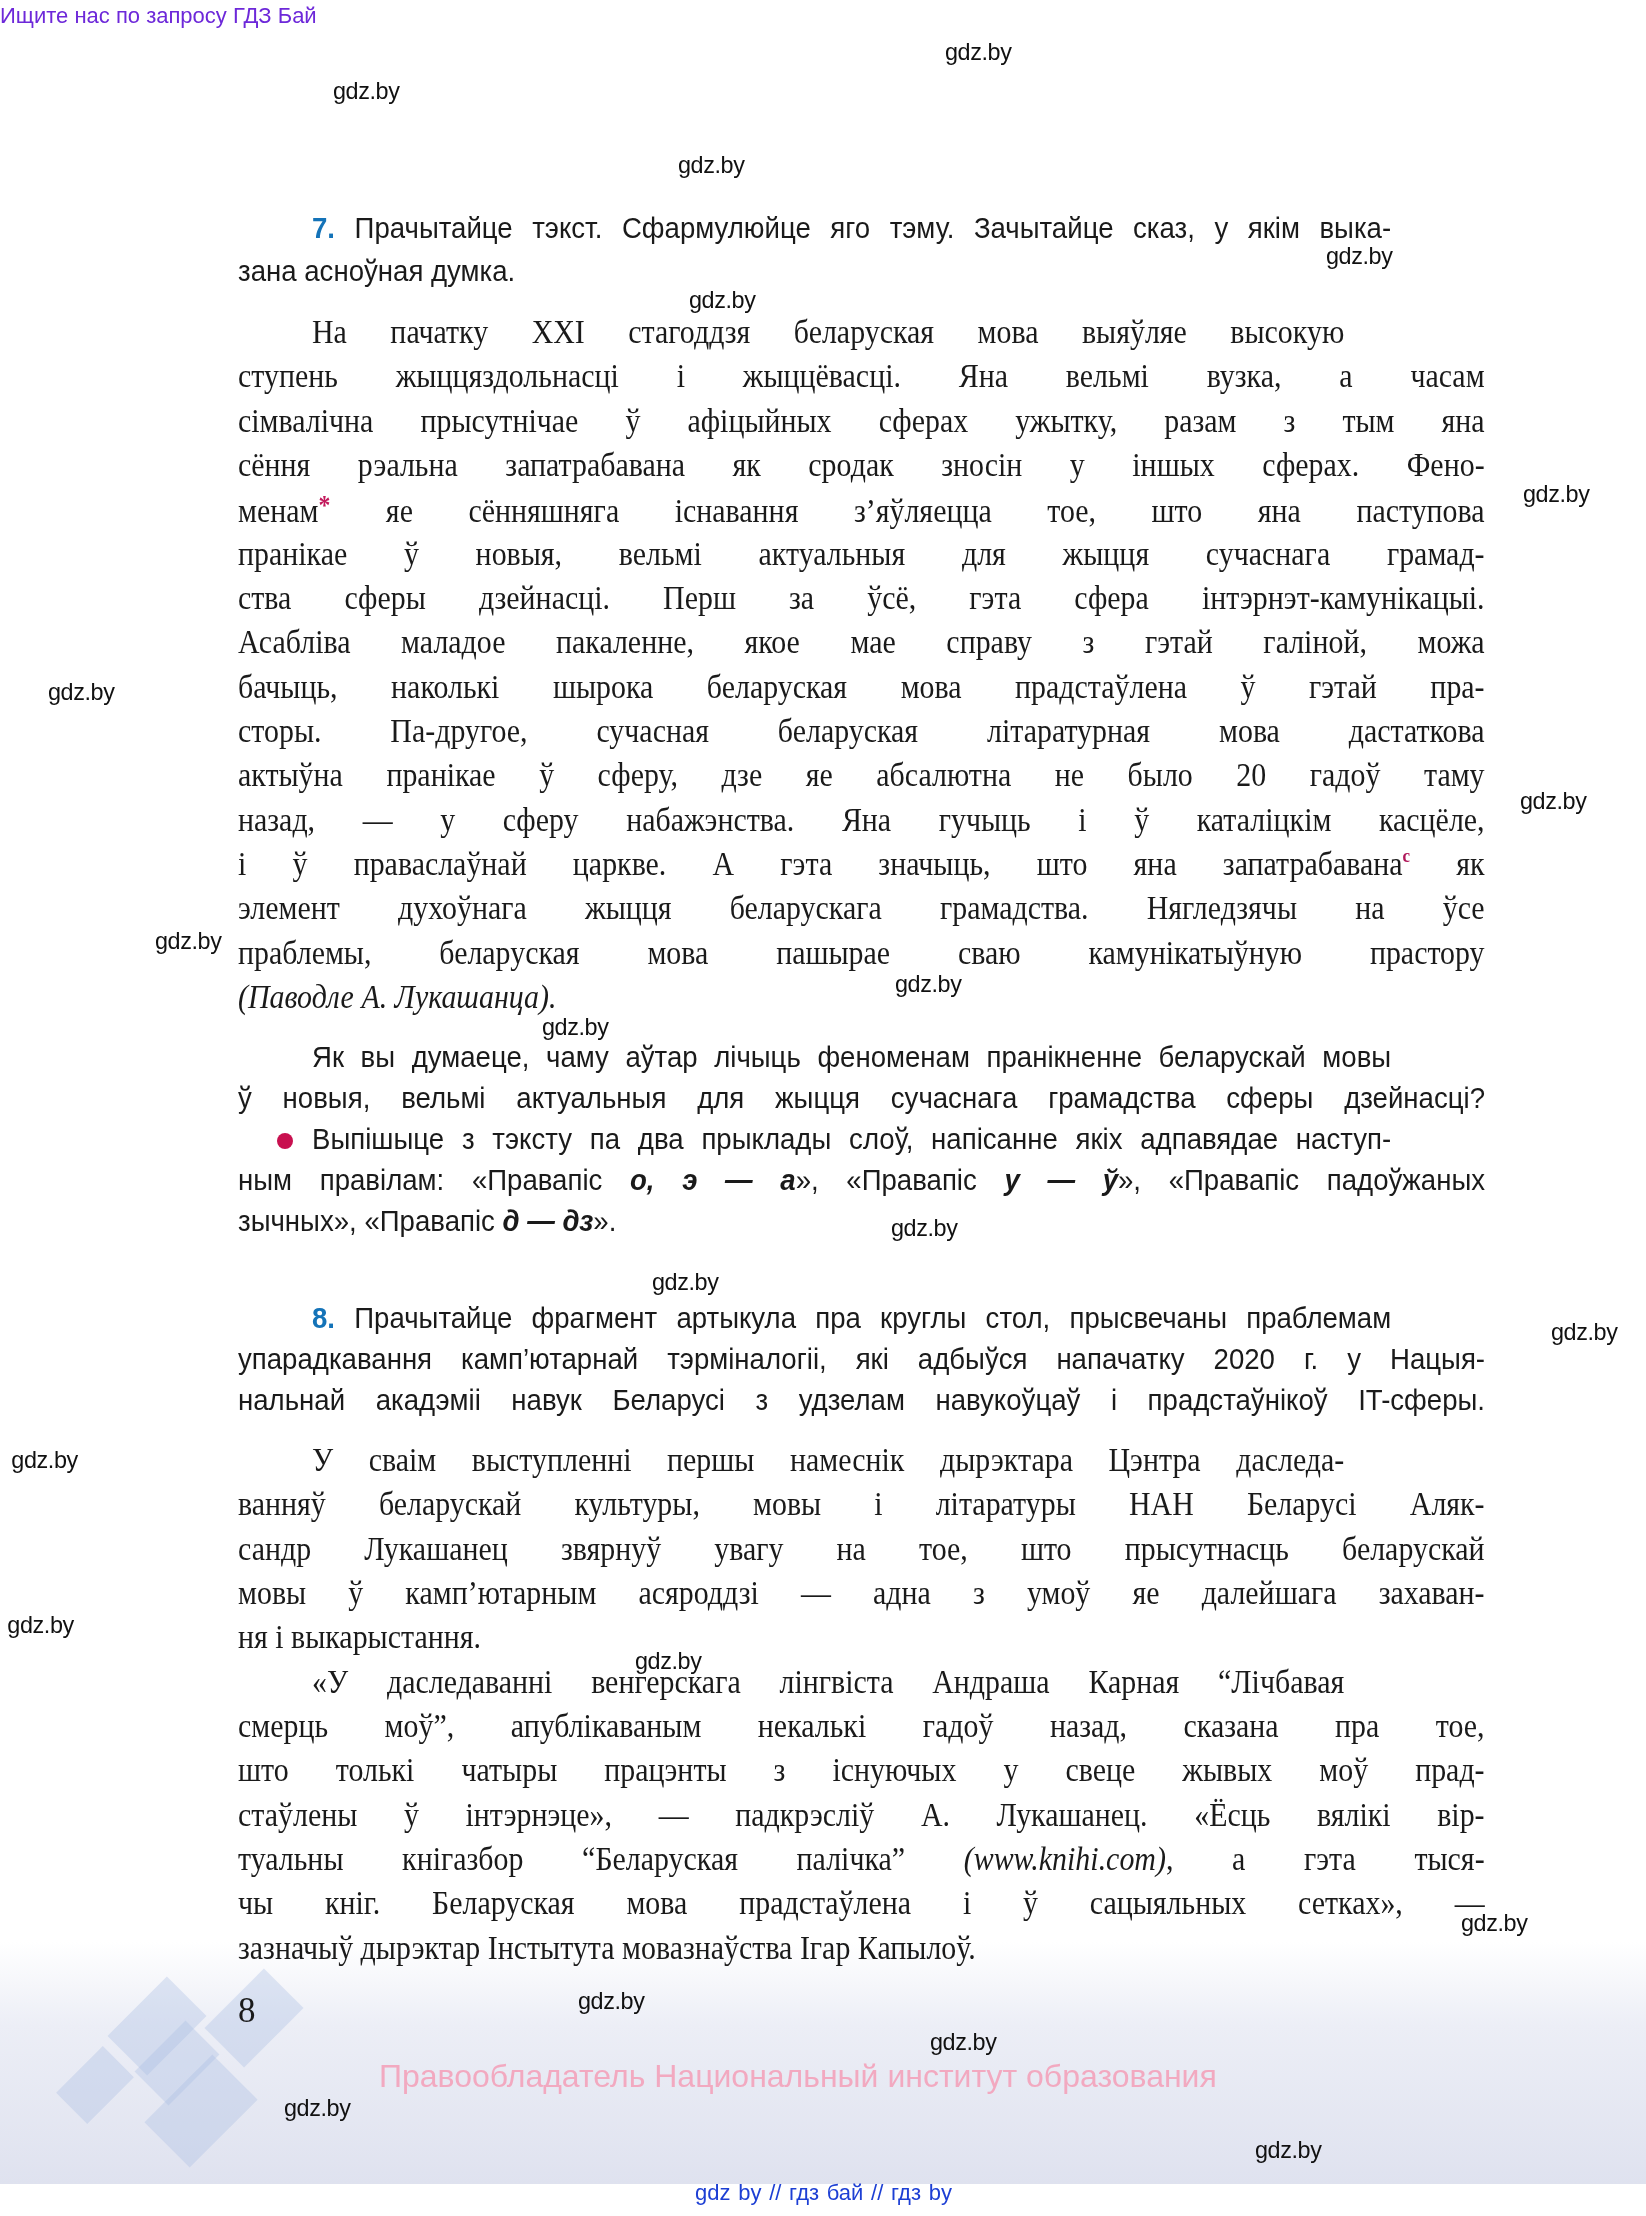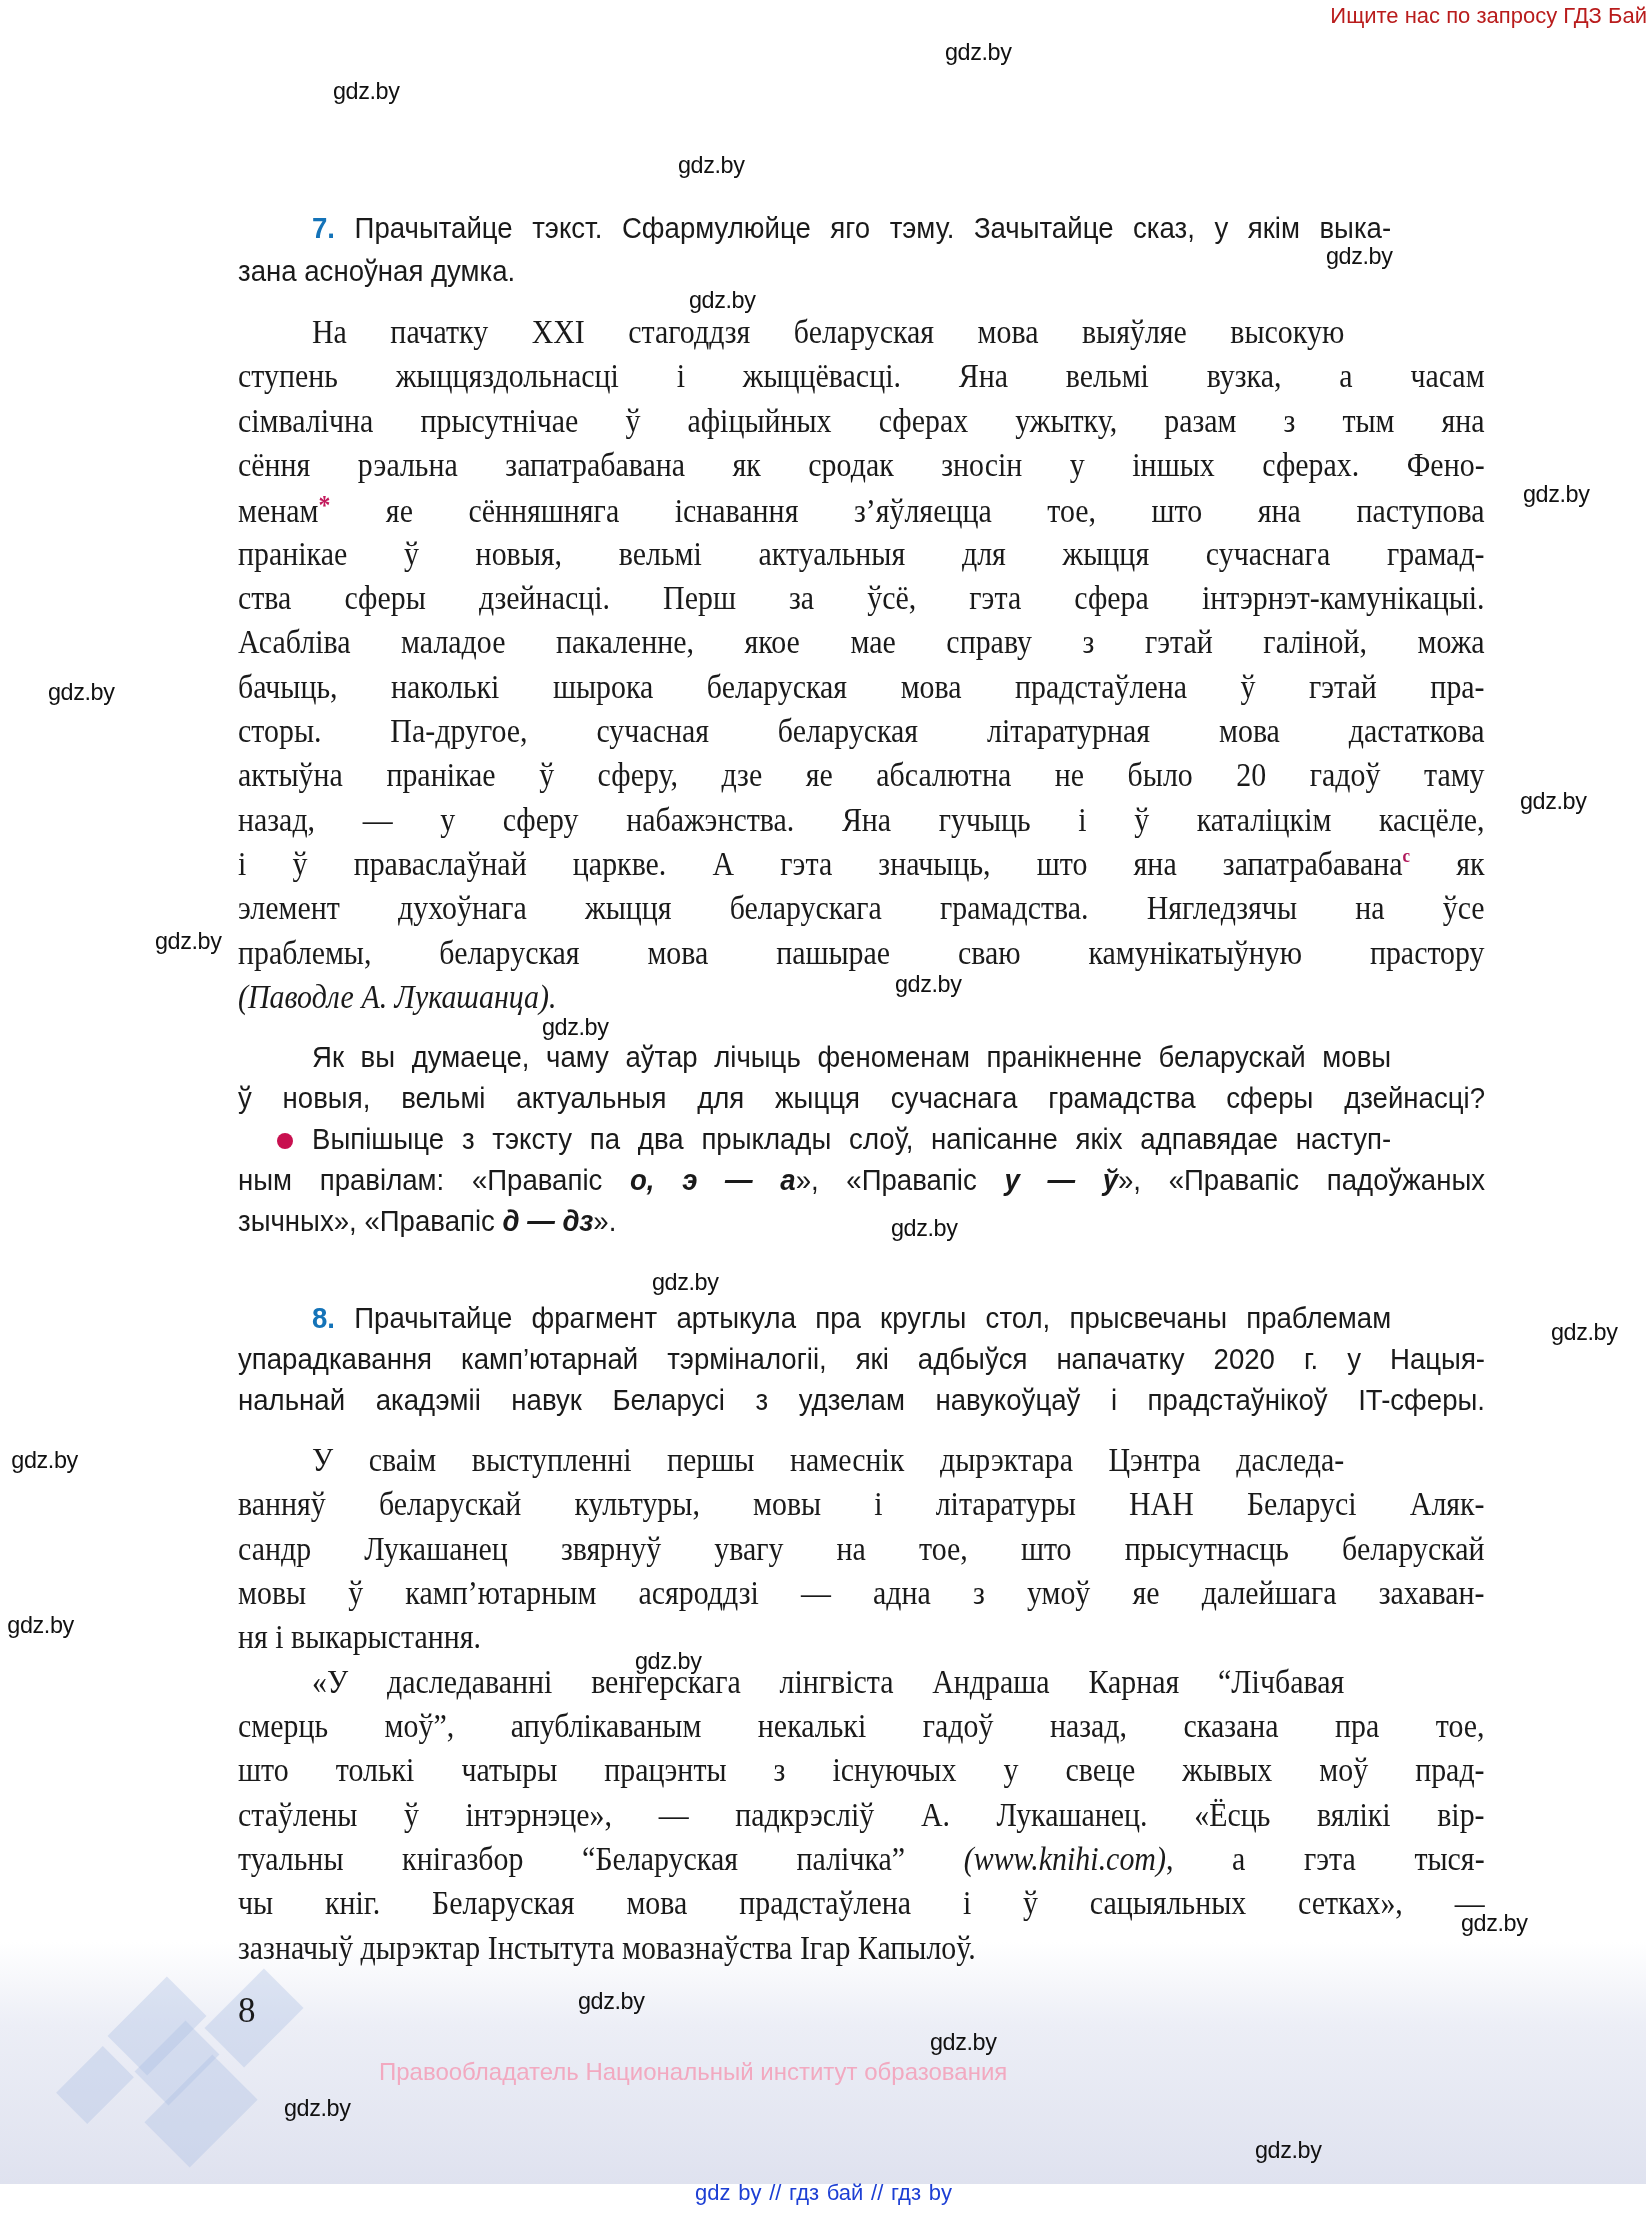--- a/index.html
+++ b/index.html
@@ -1,22 +1,22 @@
 <!DOCTYPE html>
 <html style="font-size:13px"><head>
 <meta charset="utf-8">
 <style>
   html, body { margin: 0; padding: 0; }
   body {
     width: 1647px; height: 2216px; position: relative; overflow: hidden;
     background: #ffffff;
   }
   .top-banner {
-    position: absolute; left: 0; top: 3.2px; width: 1647px; text-align: right;
-    font-family: "Liberation Sans", sans-serif; font-size: 22px; color: #b91c1c;
+    position: absolute; left: 0; top: 3.2px; width: 1647px; text-align: left;
+    font-family: "Liberation Sans", sans-serif; font-size: 22px; color: #6d28d9;
   }
   .wm {
     position: absolute; font-family: "Liberation Sans", sans-serif;
     font-size: 23.4px; color: #111; letter-spacing: -0.4px; white-space: nowrap;
   }
   .page-text { position: absolute; left: 238px; width: 1247px; }
   .line {
     position: absolute; left: 0; width: 100%; white-space: nowrap;
     text-align: justify; text-align-last: justify;
   }
@@ -48,21 +48,21 @@
   .diamond {
     position: absolute; background: rgba(170,190,225,0.35);
     transform: rotate(45deg) scaleY(1.5);
   }
   .page-number {
     position: absolute; left: 238px; top: 1991px;
     font-family: "Liberation Serif", serif; font-size: 35px; color: #1a1a1a;
   }
   .copyright {
     position: absolute; left: 379px; top: 2058px;
-    font-family: "Liberation Sans", sans-serif; font-size: 24px; color: #f2a9c0;
+    font-family: "Liberation Sans", sans-serif; font-size: 32px; color: #f2a9c0;
     white-space: nowrap;
   }
   .bottom-links {
     position: absolute; left: 0; top: 2180px; width: 1647px; text-align: center;
     font-family: "Liberation Sans", sans-serif; font-size: 22px; color: #1d3fd4;
     word-spacing: 1.6px;
   }
 </style>
 </head>
 <body>

